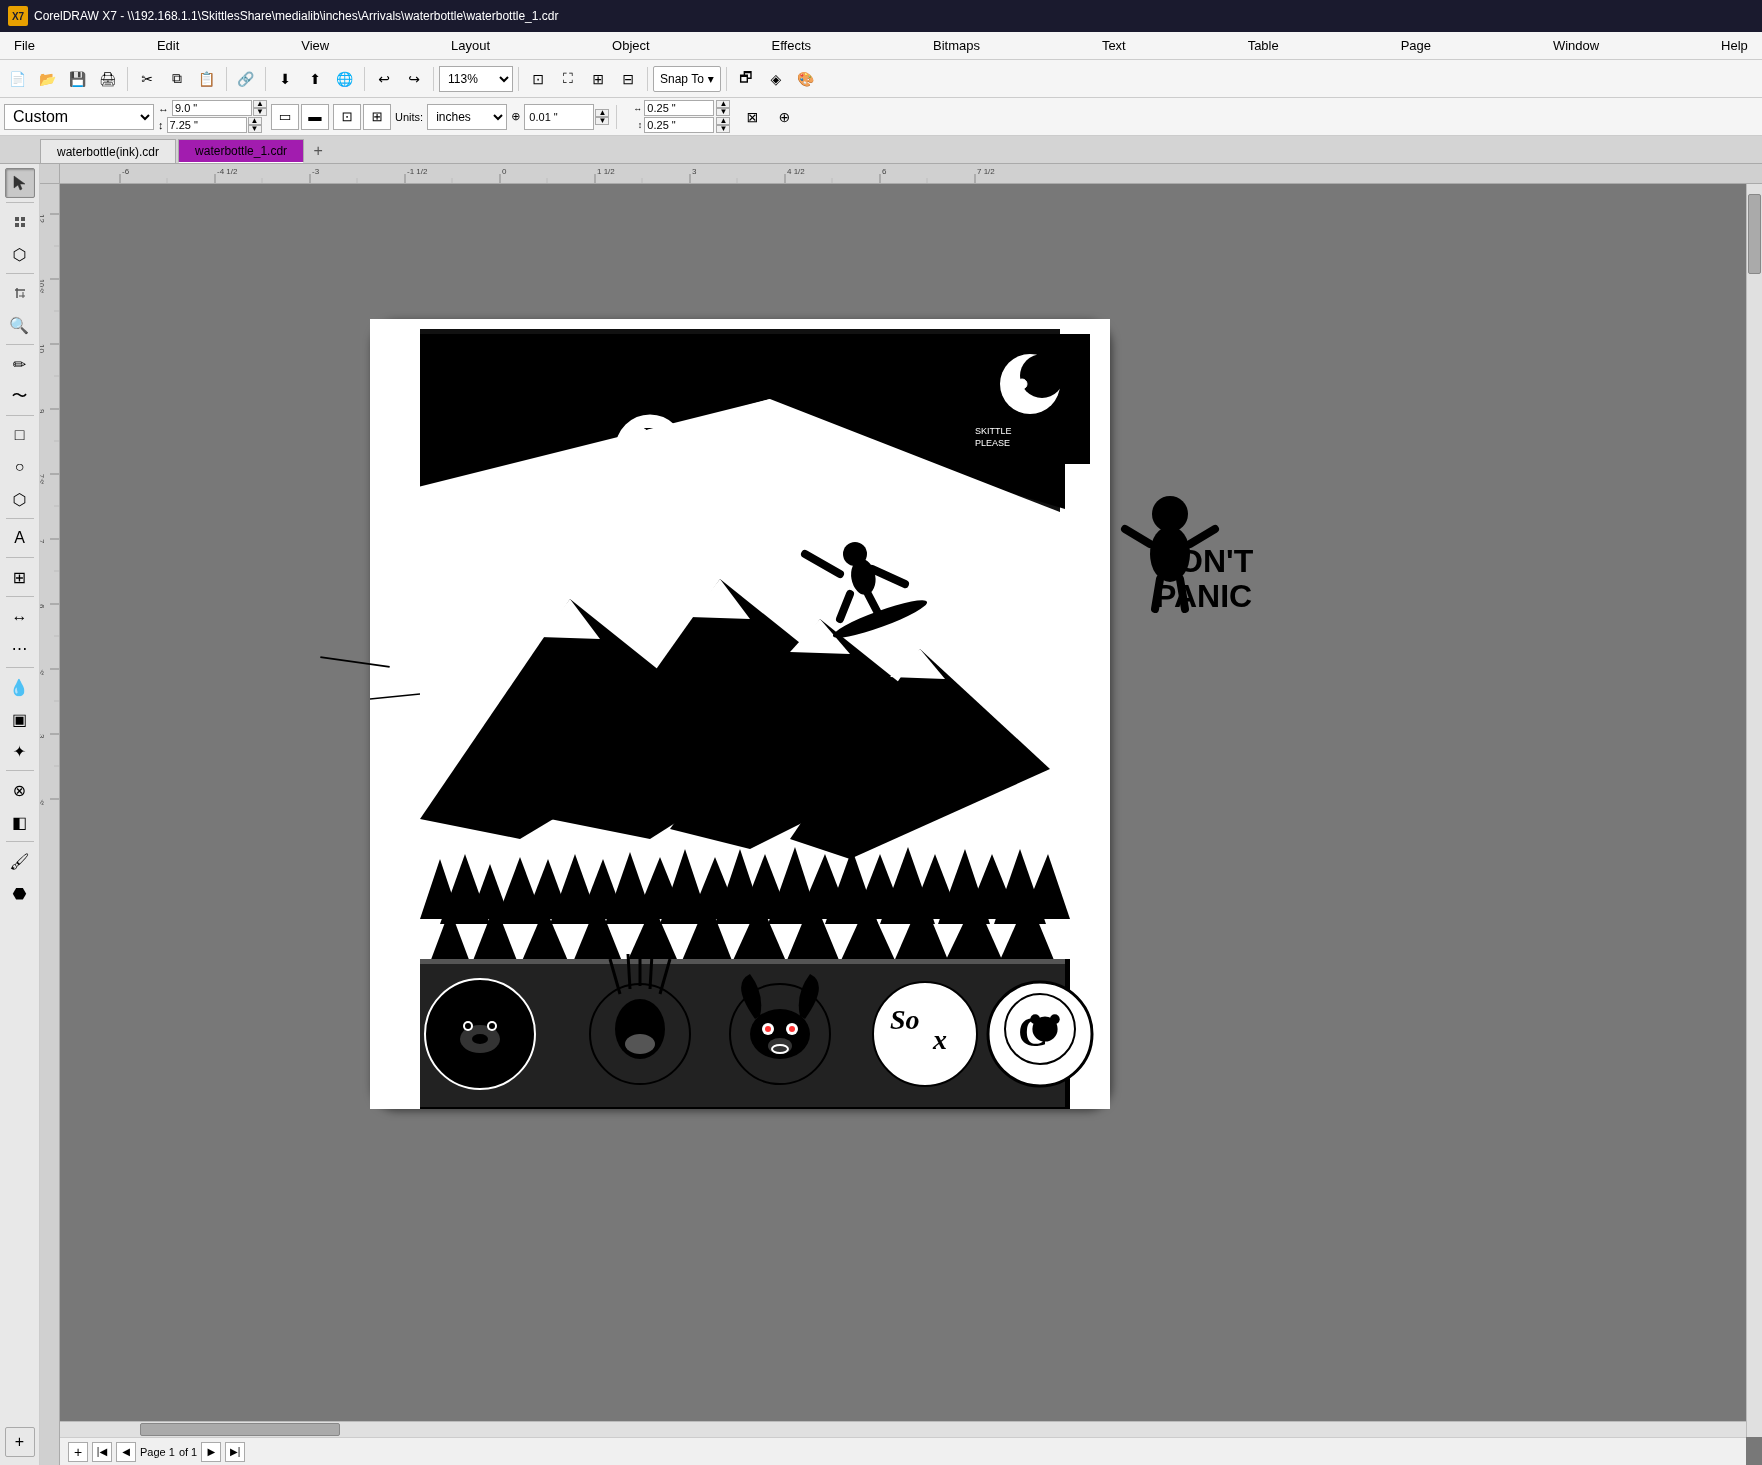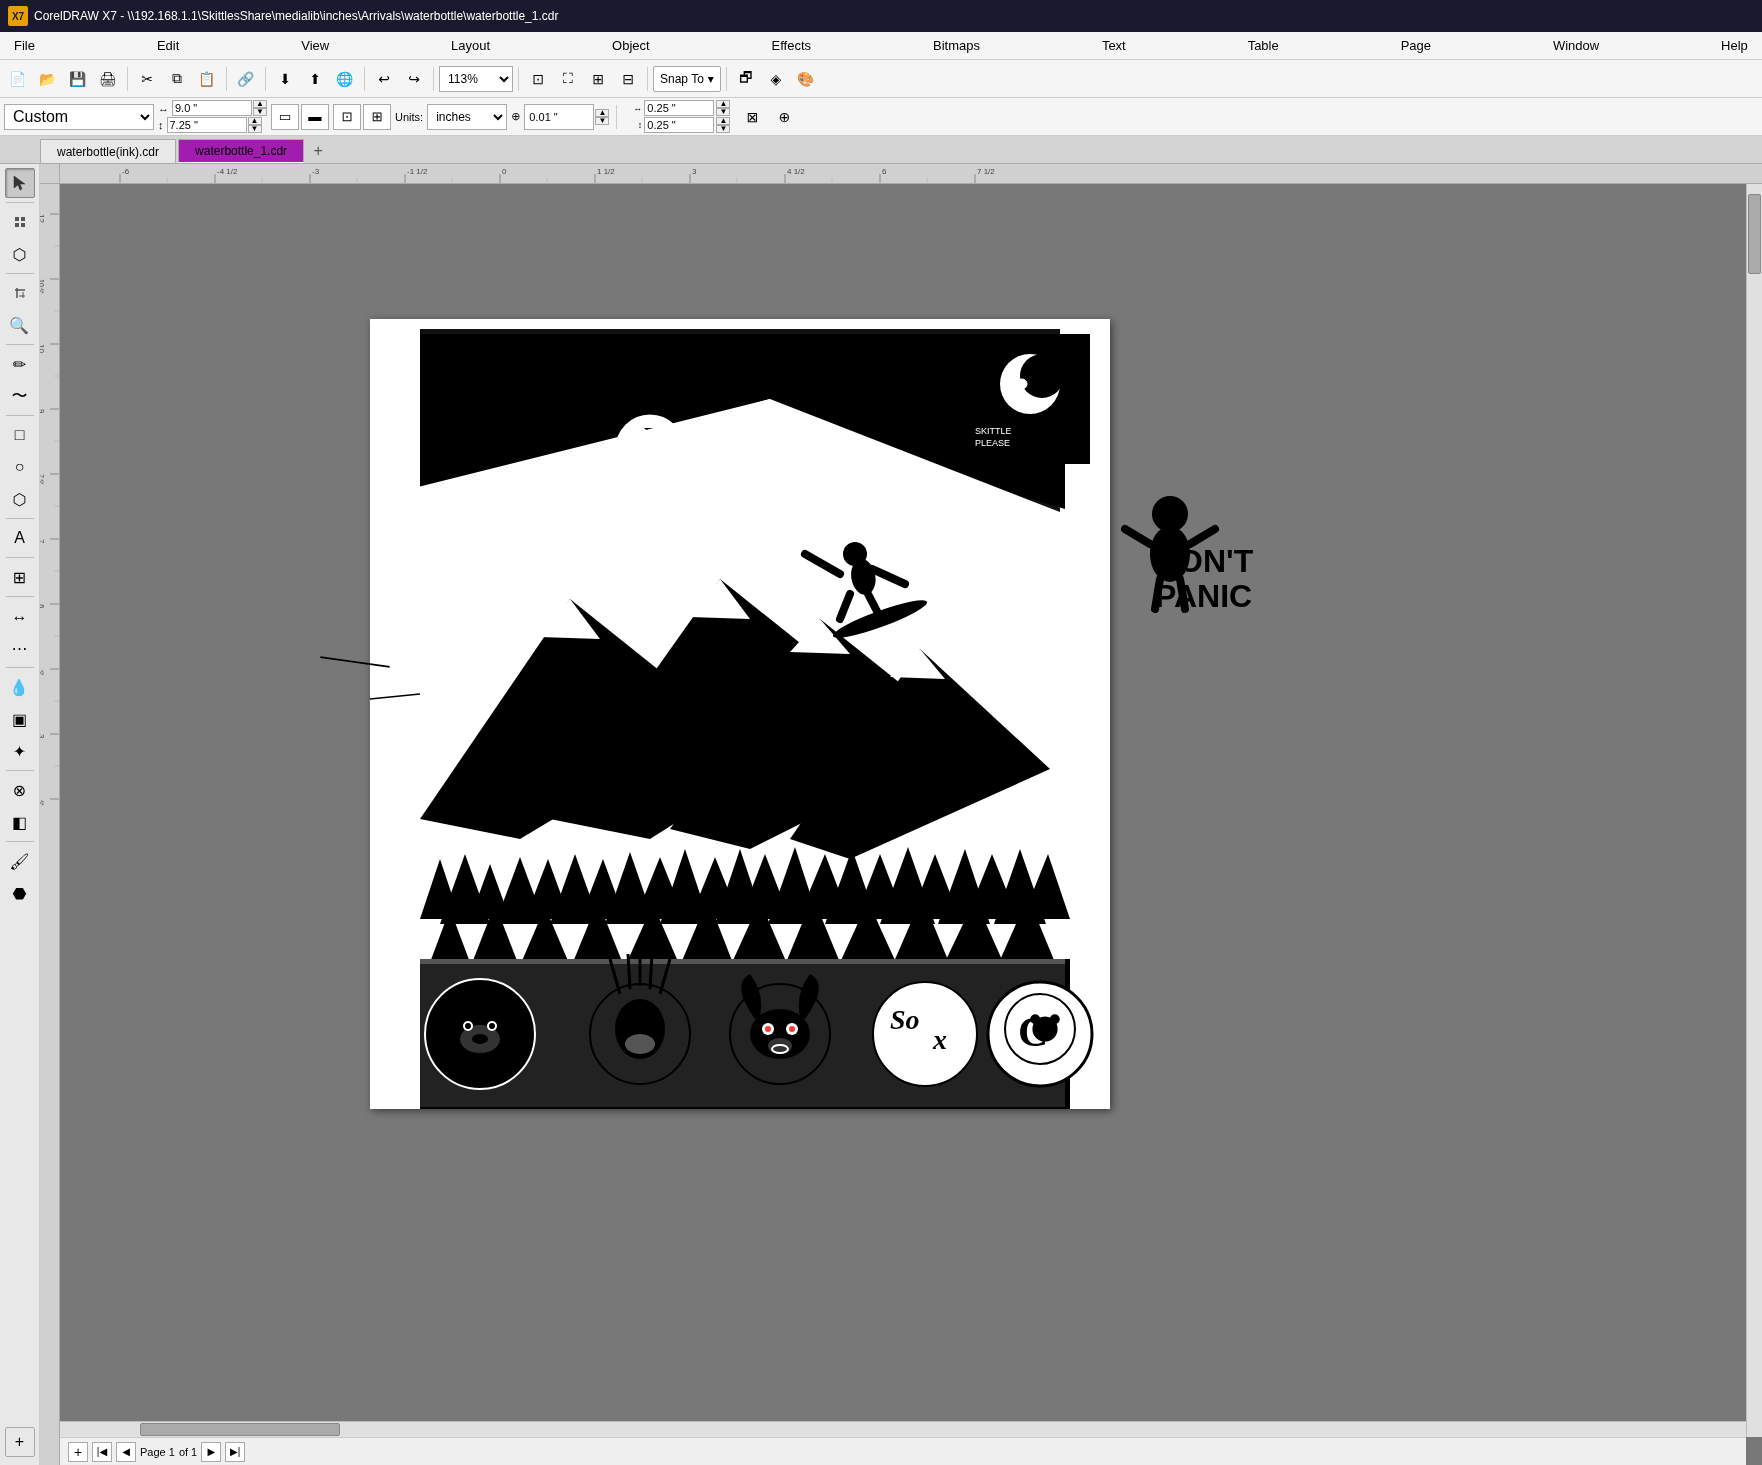--- a/index.html
+++ b/index.html
@@ -550,21 +550,21 @@
         <line x1="14" y1="192" x2="20" y2="192" stroke="#aaa" stroke-width="0.5"></line>
         <line x1="14" y1="257" x2="20" y2="257" stroke="#aaa" stroke-width="0.5"></line>
         <line x1="14" y1="322" x2="20" y2="322" stroke="#aaa" stroke-width="0.5"></line>
         <line x1="14" y1="387" x2="20" y2="387" stroke="#aaa" stroke-width="0.5"></line>
         <line x1="14" y1="452" x2="20" y2="452" stroke="#aaa" stroke-width="0.5"></line>
         <line x1="14" y1="517" x2="20" y2="517" stroke="#aaa" stroke-width="0.5"></line>
         <line x1="14" y1="582" x2="20" y2="582" stroke="#aaa" stroke-width="0.5"></line>
       </svg>
     </div>
 
-    <div id="doc-page" style="top:155px; left:330px; width:740px; height:790px;">
+    <div id="doc-page" style="top:155px; left:330px; width:740px; height:790px;border-radius:25px;">
 
       <svg width="740" height="790" viewBox="0 0 740 790" style="position:absolute;top:0;left:0;">
 
         <rect width="740" height="790" fill="white"></rect>
 
         <polygon points="50,10 690,10 690,200 350,100 50,220" fill="#111"></polygon>
 
         <polygon points="50,15 695,15 695,190 375,95 50,200" fill="black"></polygon>
 
         <g transform="translate(280, 130)">

